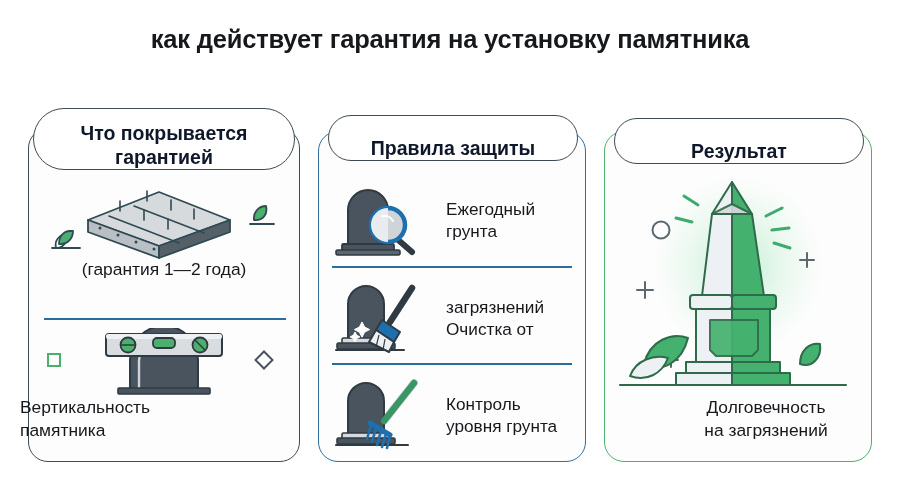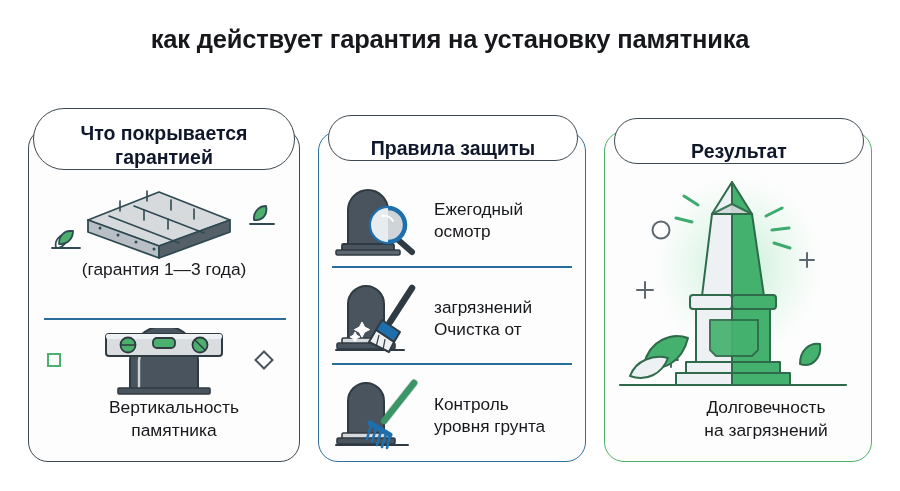--- a/index.html
+++ b/index.html
@@ -69,29 +69,29 @@
   .d2b { left: 332px; top: 363px; width: 240px; }
 
   
   .c1-art1 { position: absolute; left: 34px; top: 178px; width: 260px; height: 84px; }
   .c1-cap1 {
     position: absolute; left: 30px; top: 258px; width: 268px;
     text-align: center; font-size: 17.4px; color: #16181c; line-height: 1.32;
   }
   .c1-art2 { position: absolute; left: 40px; top: 328px; width: 248px; height: 68px; }
   .c1-cap2 {
-    position: absolute; left: 40px; top: 396px; width: 268px;
-    text-align: center; font-size: 17.4px; color: #16181c; line-height: 1.32;
+    position: absolute; left: 20px; top: 396px; width: 268px;
+    text-align: left; font-size: 17.4px; color: #16181c; line-height: 1.32;
   }
 
   
   .c2row { position: absolute; display: flex; align-items: center; }
   .c2row .art { width: 92px; height: 76px; flex: 0 0 92px; }
   .c2row .cap {
-    font-size: 17.2px; color: #16181c; line-height: 1.3; margin-left: 8px;
+    font-size: 17.2px; color: #16181c; line-height: 1.3; margin-left: 20px;
   }
   .c2r1 { left: 334px; top: 180px; width: 250px; height: 80px; }
   .c2r2 { left: 334px; top: 278px; width: 250px; height: 80px; }
   .c2r3 { left: 334px; top: 375px; width: 250px; height: 80px; }
 
   
   .c3-art { position: absolute; left: 614px; top: 168px; width: 248px; height: 222px; }
   .c3-cap {
     position: absolute; left: 604px; top: 396px; width: 324px;
     text-align: center; font-size: 17.4px; color: #16181c; line-height: 1.32;
@@ -141,21 +141,21 @@
       </g>
       <g fill="#2f4a52">
         <circle cx="66" cy="50" r="1.5"></circle>
           <circle cx="84" cy="57" r="1.5"></circle>
         <circle cx="102" cy="64" r="1.5"></circle>
           <circle cx="120" cy="71" r="1.5"></circle>
       </g>
     </svg>
   </div>
   <div class="c1-cap1">
-    <div>(гарантия 1—3 года)</div>
+    <div>(гарантия 1—2 года)</div>
   </div>
 
   <div class="divider d1"></div>
 
   <div class="c1-art2">
     <svg viewBox="0 0 248 68" width="248" height="68">
 
       <rect x="8" y="26" width="12" height="12" fill="none" stroke="#4caf6e" stroke-width="2"></rect>
 
       <rect x="218" y="26" width="12" height="12" fill="none" stroke="#4a545e" stroke-width="2" transform="rotate(45 224 32)"></rect>
@@ -190,21 +190,21 @@
         <rect x="8" y="62" width="52" height="7" rx="1.5" fill="#4a545e" stroke="#2f3a42" stroke-width="1.8"></rect>
         <rect x="2" y="68" width="64" height="5" rx="1.5" fill="#5d6770" stroke="#2f3a42" stroke-width="1.6"></rect>
         <path d="M62 56 L78 70" stroke="#2f3a42" stroke-width="6" stroke-linecap="round"></path>
         <circle cx="54" cy="43" r="17" fill="#cfd4d8" stroke="#1e6fae" stroke-width="4.5"></circle>
         <path d="M54 26 a17 17 0 0 0 0 34Z" fill="#e9ecee"></path>
         <path d="M48 34 a10 10 0 0 1 11 5" fill="none" stroke="#fff" stroke-width="2" stroke-linecap="round"></path>
       </svg>
     </div>
     <div class="cap">
       <div>Ежегодный</div>
-      <div>осмотр</div>
+      <div>грунта</div>
     </div>
   </div>
 
   <div class="divider d2a"></div>
 
   <div class="c2row c2r2">
     <div class="art">
       <svg viewBox="0 0 92 76" width="92" height="76">
         <path d="M14 62 V24 a18 18 0 0 1 36 0 V62Z" fill="#4a545e" stroke="#2f3a42" stroke-width="2" stroke-linejoin="round"></path>
         <rect x="8" y="58" width="48" height="6" rx="1.5" fill="#d7dadd" stroke="#2f3a42" stroke-width="1.6"></rect>

